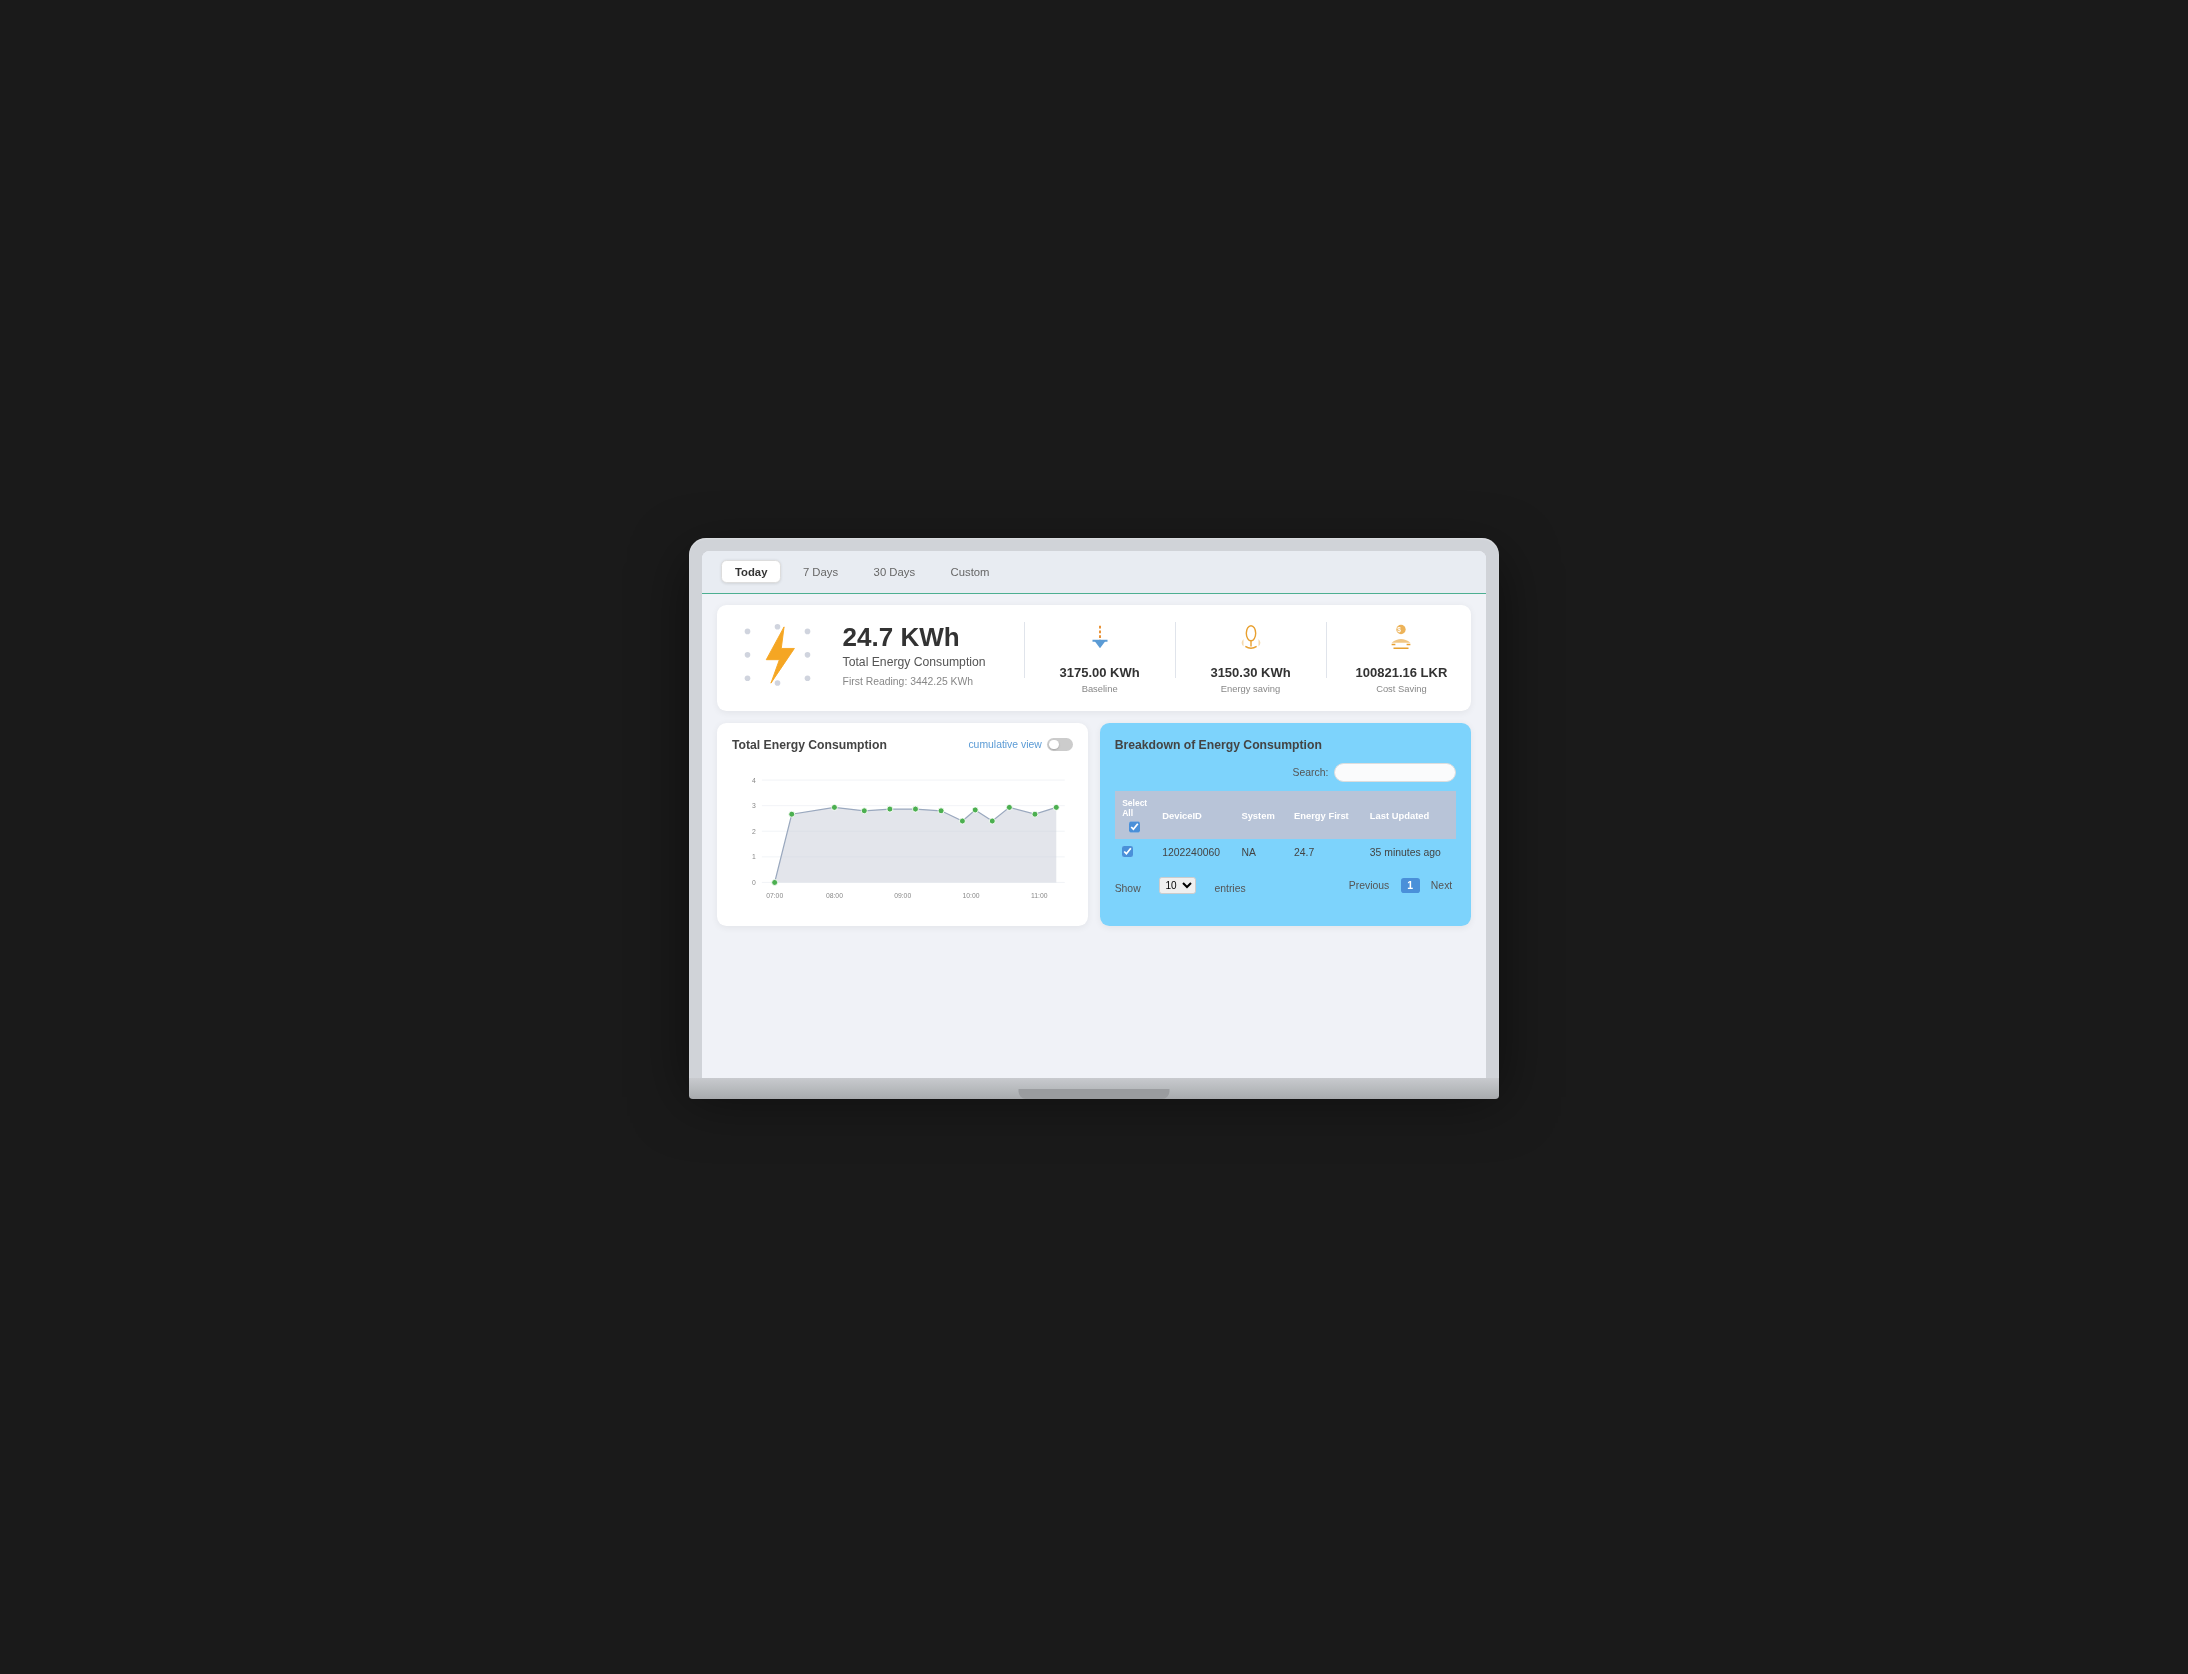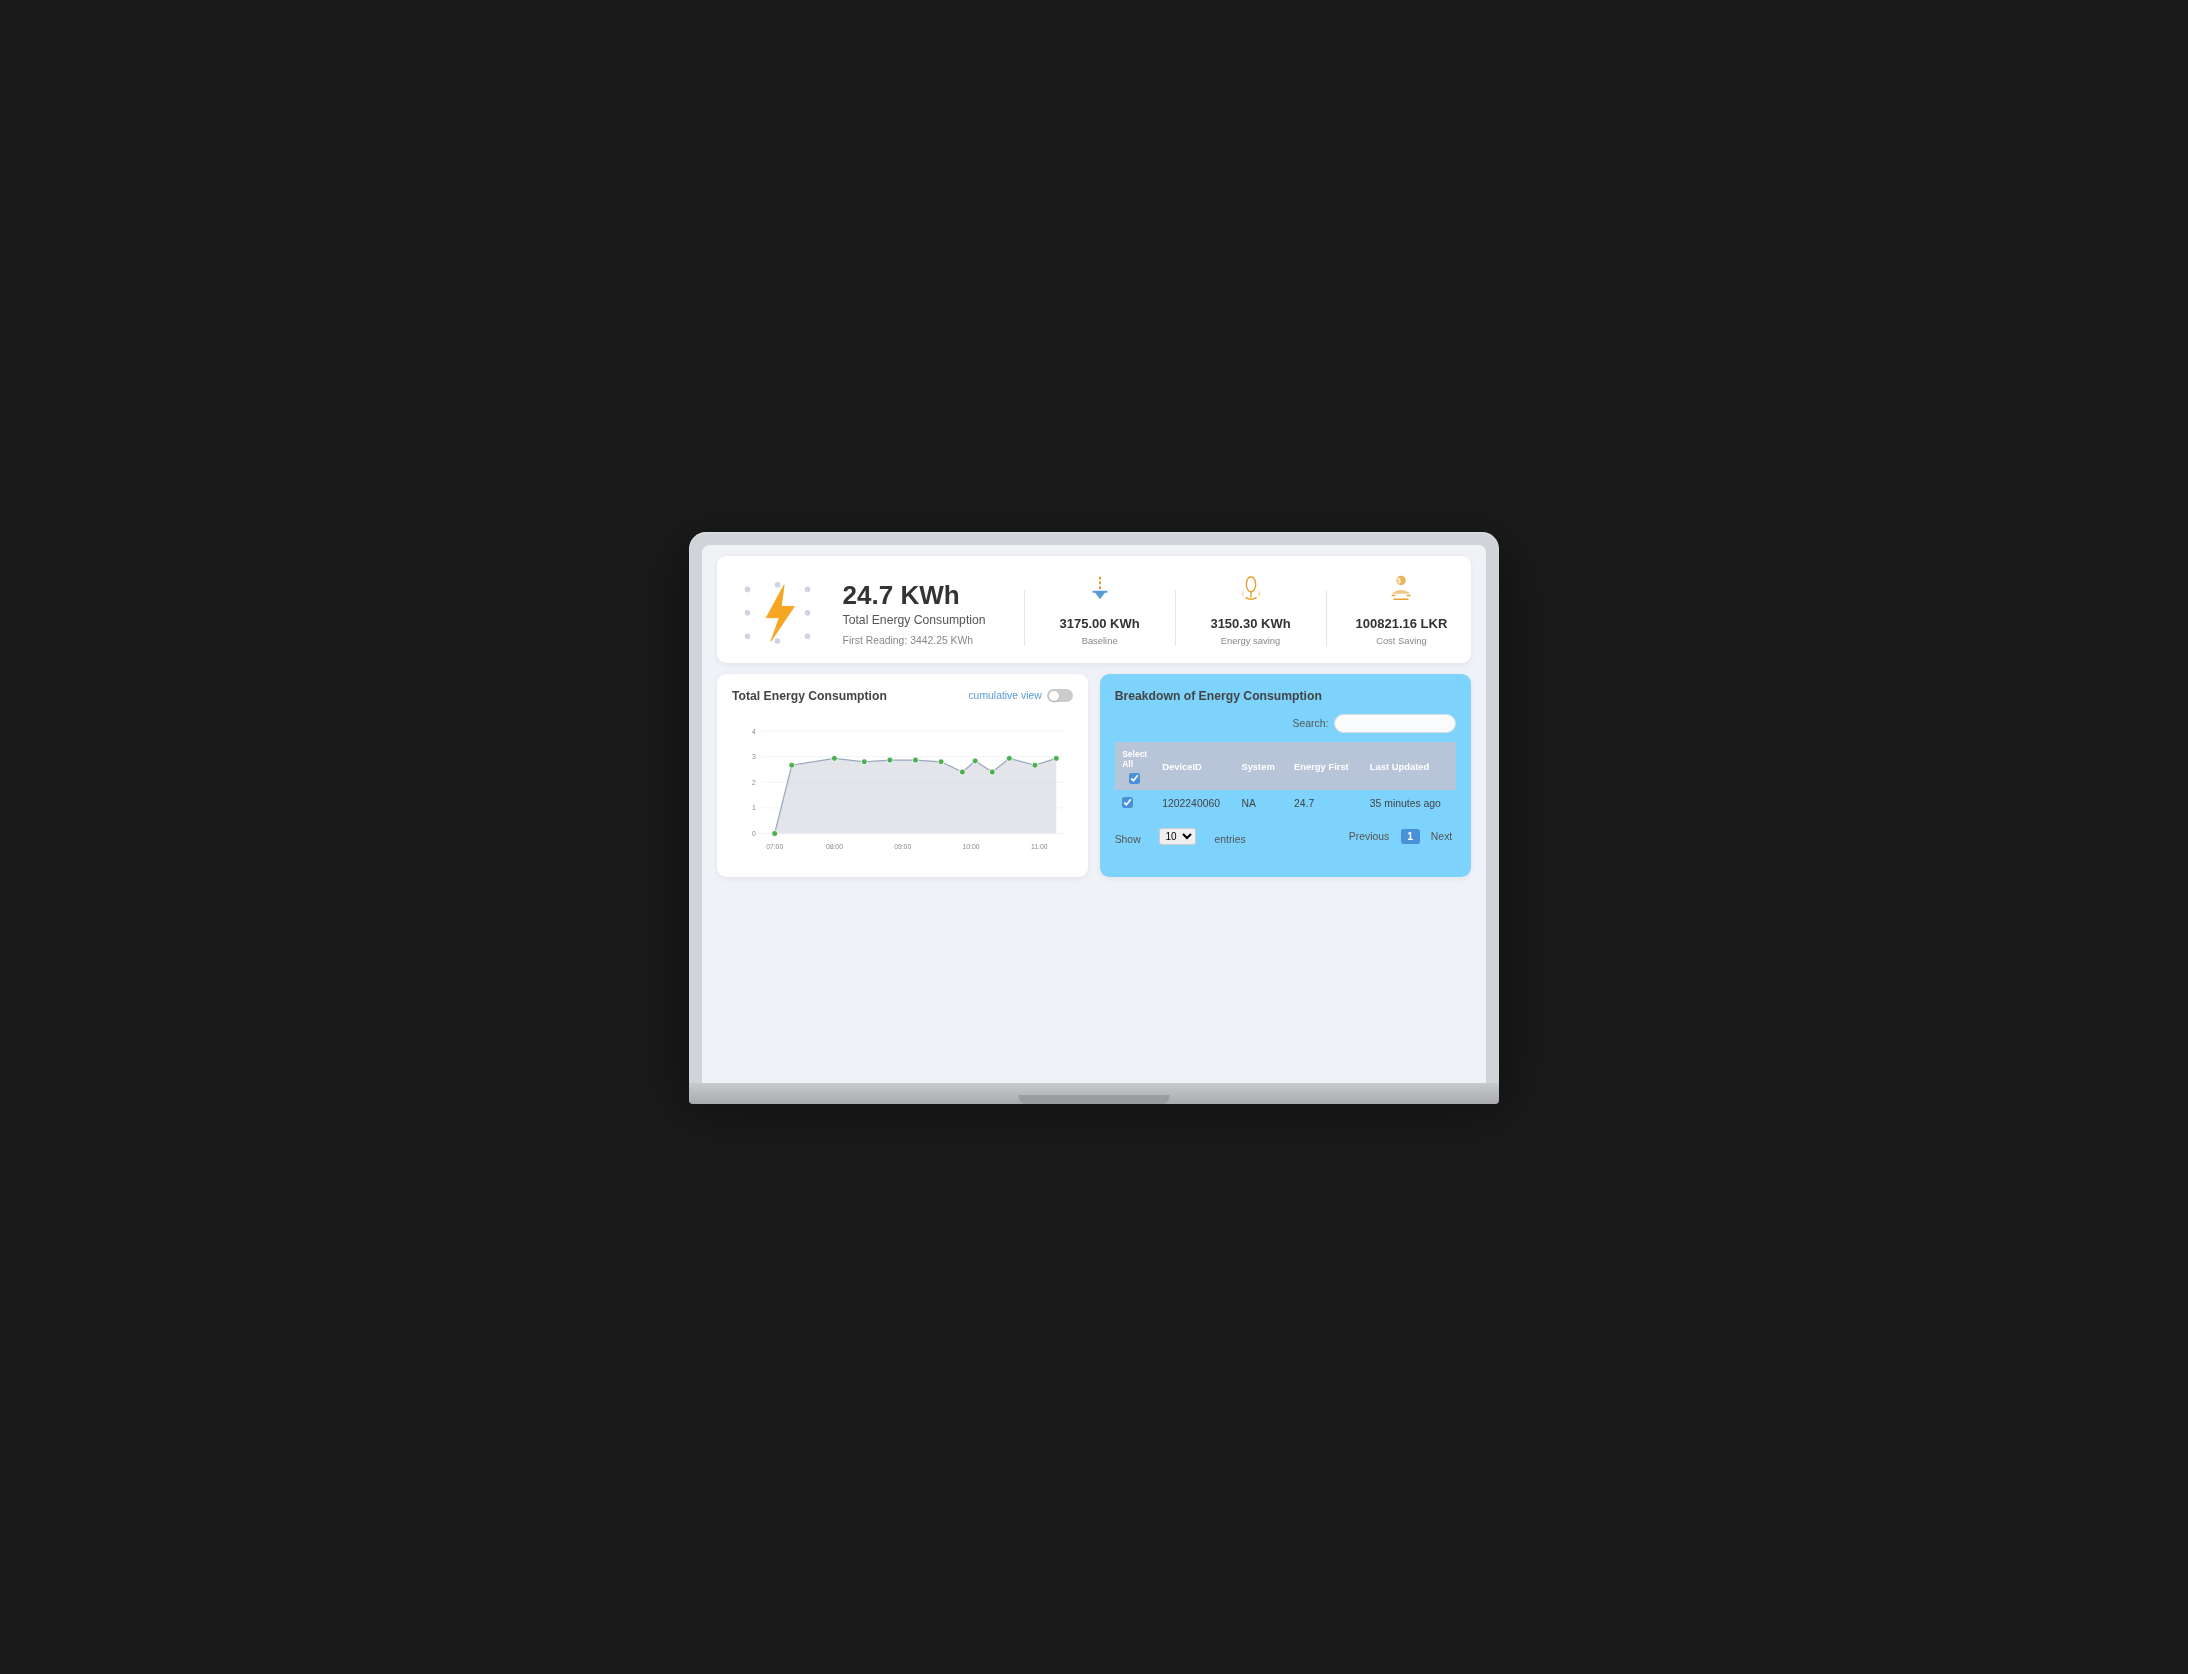--- a/index.html
+++ b/index.html
@@ -82,21 +82,21 @@
       box-shadow: 0 0.9px 2.8px rgba(0,0,0,0.1);
     }
 
     
     .summary-section {
       background: #fff;
       margin: 11.3px 15px;
       border-radius: 9.4px;
       padding: 17px 22.6px;
       display: flex;
-      align-items: flex-end;
+      align-items: flex-start;
       gap: 28px;
       box-shadow: 0 1.9px 7.5px rgba(0,0,0,0.06);
     }
 
     .lightning-icon-wrapper {
       position: relative;
       width: 75px;
       height: 66px;
       flex-shrink: 0;
     }
@@ -320,20 +320,26 @@
     }
   </style>
 </head>
 <body>
 
 <div class="laptop-wrapper">
   <div class="laptop-screen-outer">
     <div class="laptop-screen-inner">
       <div class="app-container">
 
+        <div class="top-nav">
+          <div class="nav-tab active">Today</div>
+          <div class="nav-tab">7 Days</div>
+          <div class="nav-tab">30 Days</div>
+          <div class="nav-tab">Custom</div>
+        </div>
 
         <div class="summary-section">
 
           <div class="lightning-icon-wrapper">
             <svg class="lightning-bg-dots" viewBox="0 0 80 70">
               <circle cx="8" cy="10" r="3" fill="#b0b8c8" opacity="0.6"></circle>
               <circle cx="72" cy="10" r="3" fill="#b0b8c8" opacity="0.6"></circle>
               <circle cx="8" cy="60" r="3" fill="#b0b8c8" opacity="0.6"></circle>
               <circle cx="72" cy="60" r="3" fill="#b0b8c8" opacity="0.6"></circle>
               <circle cx="8" cy="35" r="3" fill="#b0b8c8" opacity="0.6"></circle>

